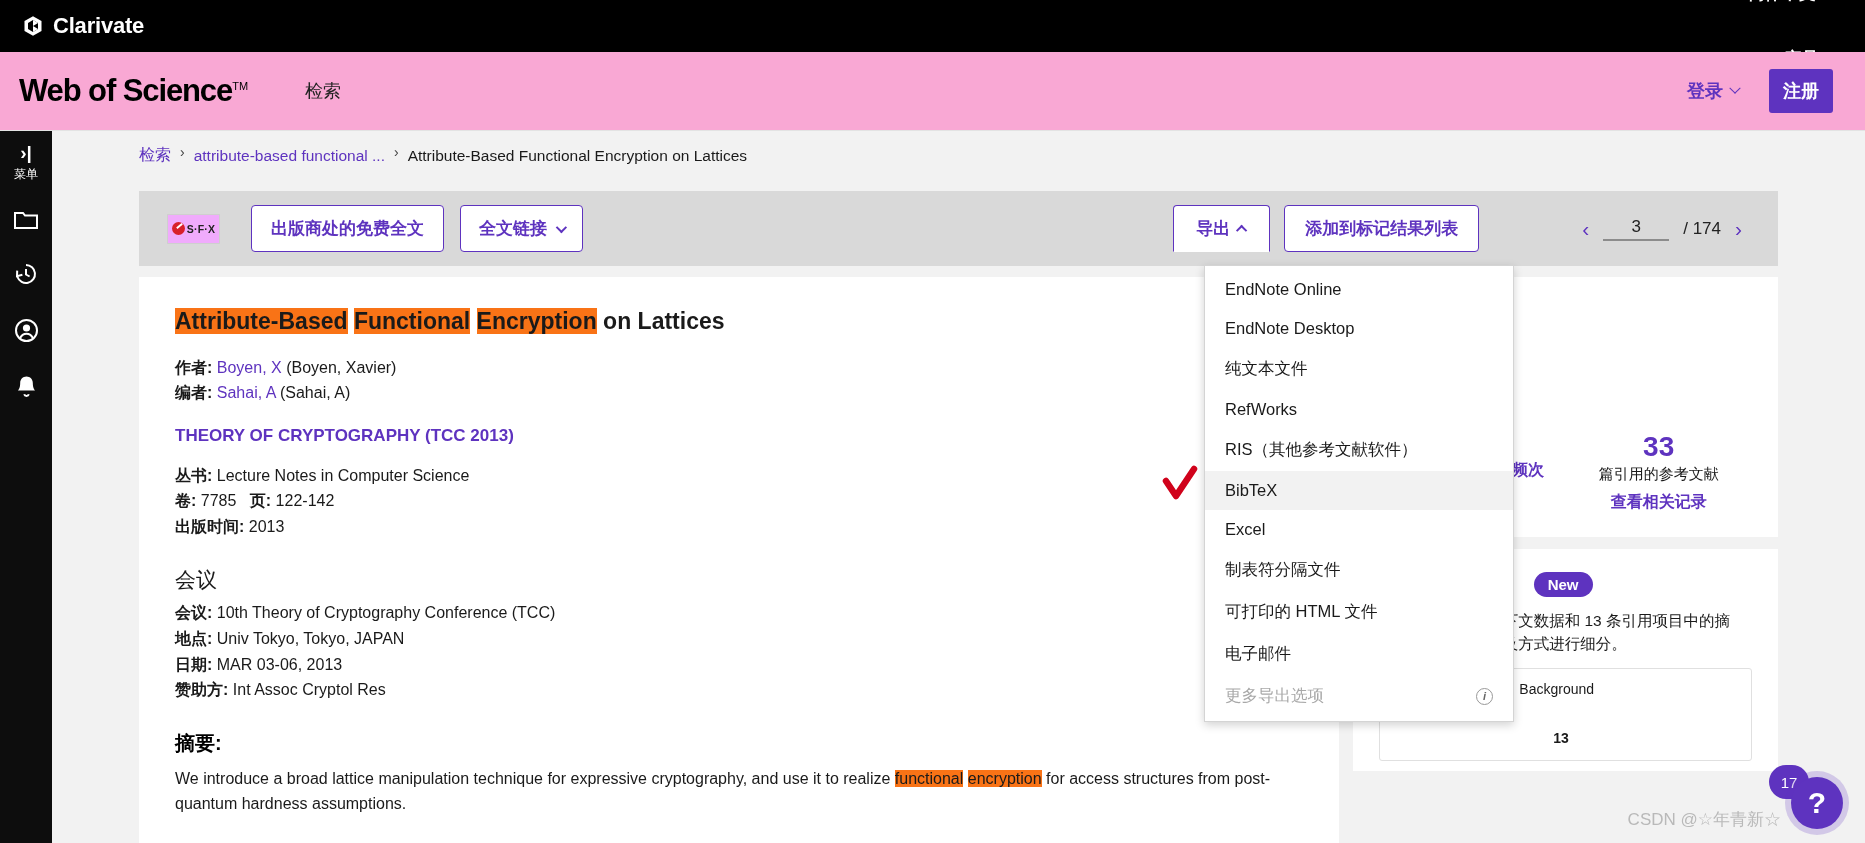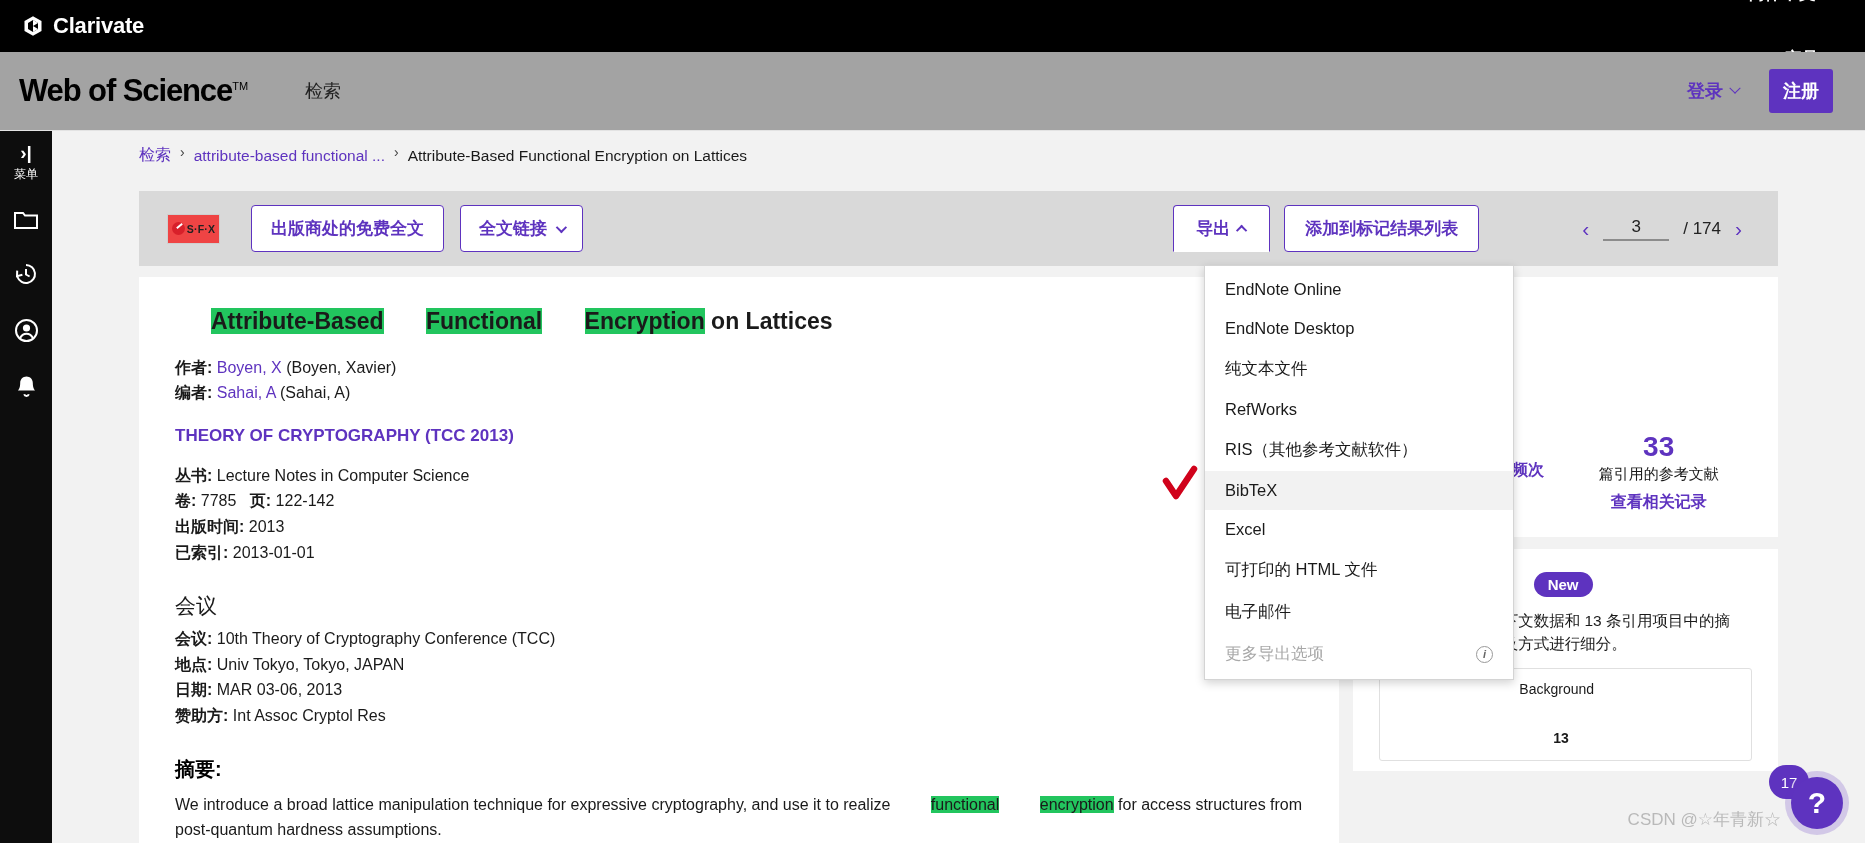--- a/index.html
+++ b/index.html
@@ -22,21 +22,21 @@
   .clar-right { margin-left:auto; display:flex; align-items:center; gap:42px; margin-right:32px;flex-direction:column; }
   .lang-sel { display:flex; align-items:center; gap:8px; font-size:17px; font-weight:700; cursor:pointer; }
   .chev-d { display:inline-block; width:9px; height:9px; border-right:1.8px solid #fff; border-bottom:1.8px solid #fff; transform:rotate(45deg) translate(-2px,-2px); }
   .prod-sel { display:flex; align-items:center; gap:9px; font-size:17px; font-weight:700; cursor:pointer; }
   .grid-icon { display:grid; grid-template-columns:repeat(3,3px); grid-template-rows:repeat(3,3px); gap:2px; }
   .grid-icon i { width:3px; height:3px; background:#fff; display:block; }
 
   
   .wos-header {
     position:absolute; top:52px; left:0; width:1865px; height:79px;
-    background:#a3a3a3; display:flex; align-items:center; border-bottom:1px solid #e3e3e3;
+    background:#f9a8d4; display:flex; align-items:center; border-bottom:1px solid #e3e3e3;
   }
   .wos-logo { margin-left:19px; font-size:31px; font-weight:700; color:#000; letter-spacing:-1.1px; position:relative; }
   .wos-tm { font-size:11px; vertical-align:super; font-weight:400; letter-spacing:0; }
   .wos-nav { margin-left:57px; font-size:18px; color:#222; cursor:pointer; }
   .wos-right { margin-left:auto; display:flex; align-items:center; gap:30px; margin-right:32px; }
   .login-link { color:#5E33BF; font-size:18px; font-weight:700; display:flex; align-items:center; gap:8px; cursor:pointer; }
   .chev-d-p { display:inline-block; width:8px; height:8px; border-right:1.8px solid #5E33BF; border-bottom:1.8px solid #5E33BF; transform:rotate(45deg) translate(-2px,-2px); }
   .register-btn { background:#5E33BF; color:#fff; font-size:18px; font-weight:700; padding:10px 14px; border-radius:3px; border:none; cursor:pointer; font-family:inherit; }
 
   
@@ -60,21 +60,21 @@
   .bc-link.zh { font-size:16px; }
   .bc-sep { color:#444; margin:0 9px; font-size:14px; position:relative; top:-4px; }
   .bc-current { color:#1a1a1a; }
 
   
   .toolbar {
     position:relative; margin:11px 87px 0 87px; height:75px; background:#d9d9d9;
     display:flex; align-items:center; padding:0 28px;
   }
   .sfx-badge {
-    width:53px; height:30px; background:#ef4444; border:1px solid #cfcfcf;
+    width:53px; height:30px; background:#f0abfc; border:1px solid #cfcfcf;
     display:flex; align-items:center; justify-content:center; gap:2px; cursor:pointer;
   }
   .sfx-o { width:13px; height:13px; border-radius:50%; background:#d8202a; position:relative; }
   .sfx-o::after{content:"";position:absolute;left:4px;top:2.5px;width:7px;height:2px;background:#fff;transform:rotate(-40deg);}
   .sfx-txt { font-size:10.5px; font-weight:700; color:#222; letter-spacing:0.2px; }
   .btn-outline {
     border:1px solid #5E33BF; color:#5E33BF; background:#fff; font-weight:700;
     border-radius:4px; cursor:pointer; font-family:inherit; display:flex; align-items:center; gap:9px;
   }
   .btn-fulltext { margin-left:31px; font-size:17px; padding:11px 19px; }
@@ -106,21 +106,21 @@
   .em-item.hl { background:#f2f2f2; }
   .em-item.disabled { color:#a8a8a8; cursor:default; }
   .info-ic { width:17px;height:17px;border:1.3px solid #999;border-radius:50%;display:flex;align-items:center;justify-content:center;font-size:11px;font-weight:700;color:#666;font-style:italic; }
 
   .check-mark { position:absolute; left:-44px; top:-6px; width:40px; height:40px; }
 
   
   .content-row { display:flex; margin:11px 87px 0 87px; align-items:flex-start; }
   .rec-card { width:1212px; background:#fff; padding:30px 36px 0 36px; min-height:583px; }
   .rec-title { font-size:23px; font-weight:700; color:#1a1a1a; line-height:1.3; }
-  .hl-y { background:#22c55e;margin-left:36px; }
+  .hl-y { background:#f97316; }
   .meta-block { margin-top:19px; font-size:16px; color:#1a1a1a; line-height:1.52; }
   .meta-line { margin-bottom:1px; }
   .meta-lbl { font-weight:700; }
   .meta-link { color:#5E33BF; cursor:pointer; }
   .journal-line { margin-top:20px; font-size:17px; font-weight:700; color:#5E33BF; cursor:pointer; }
   .meta-block2 { margin-top:18px; font-size:16px; color:#1a1a1a; line-height:1.55; }
   .sec-head { font-size:21px; font-weight:400; color:#1a1a1a; margin-top:26px; margin-bottom:7px; }
   .abs-head { font-size:20px; font-weight:700; margin-top:27px; margin-bottom:10px; }
   .abs-p { font-size:16px; color:#1a1a1a; line-height:1.55; margin-bottom:17px; max-width:1160px; }
 
@@ -305,20 +305,23 @@
           <div class="em-item hl" style="position: relative;">
             <span>BibTeX</span>
             <span class="check-mark"><svg width="40" height="40" viewBox="0 0 40 40">
                 <path d="M5 16 L15 31 L33 4" fill="none" stroke="#d0021b" stroke-width="6.5" stroke-linecap="round" stroke-linejoin="round"></path>
               </svg></span>
           </div>
           <div class="em-item">
             <span>Excel</span>
           </div>
           <div class="em-item">
+            <span>制表符分隔文件</span>
+          </div>
+          <div class="em-item">
             <span>可打印的 HTML 文件</span>
           </div>
           <div class="em-item">
             <span>电子邮件</span>
           </div>
           <div class="em-item disabled">
             <span>更多导出选项</span>
             <span class="info-ic">i</span>
           </div>
         </div>
@@ -355,24 +358,20 @@
           </div>
           <div class="meta-line">
             <span class="meta-lbl">卷:</span>
             <span>7785</span>
             <span class="meta-lbl" style="margin-left:9px">页:</span>
             <span>122-142</span>
           </div>
           <div class="meta-line">
             <span class="meta-lbl">出版时间:</span>
             <span>2013</span>
-          </div>
-          <div class="meta-line">
-            <span class="meta-lbl">已索引:</span>
-            <span>2013-01-01</span>
           </div>
         </div>
 
         <div class="sec-head">会议</div>
         <div class="meta-block2" style="margin-top:0">
           <div class="meta-line">
             <span class="meta-lbl">会议:</span>
             <span>10th Theory of Cryptography Conference (TCC)</span>
           </div>
           <div class="meta-line">

